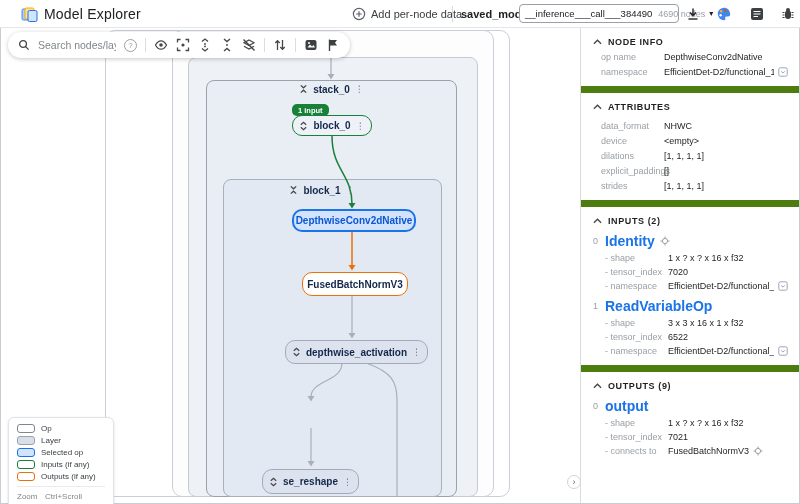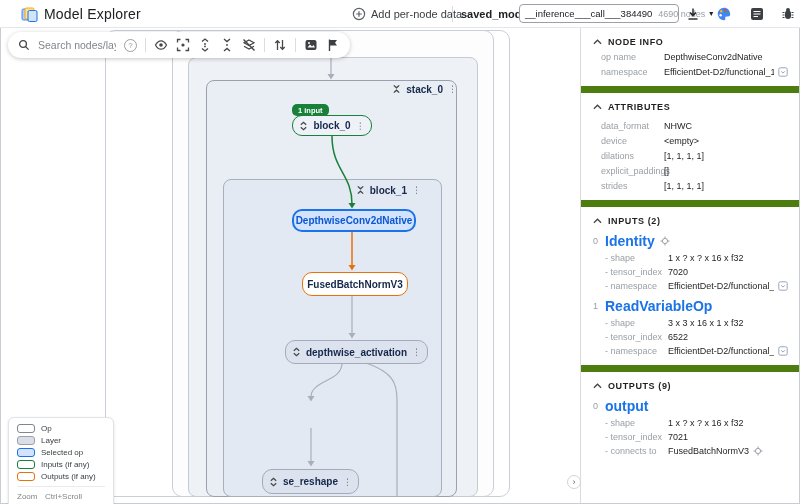--- a/index.html
+++ b/index.html
@@ -29,21 +29,21 @@
   .layerA { left:105px; top:2px; width:405px; height:467px; background:#fff; }
   .layerB { left:172px; top:2px; width:322px; height:467px; background:#fdfdfe; }
   .layerC { left:188px; top:29px; width:290px; height:440px; background:#eef1f6; border-color:#c5cbd6; border-radius:8px; }
   .stack0-box { left:206px; top:52px; width:251px; height:417px; background:#e9edf4; border-color:#99a1ad; border-radius:8px; }
   .block1-box { left:223px; top:151px; width:219px; height:318px; background:#e3e9f2; border-color:#a9b0bd; border-radius:8px; }
 
   .edges { position:absolute; left:0; top:0; width:580px; height:476px; z-index:6; }
 
   .gnode { position:absolute; z-index:8; display:flex; align-items:center; justify-content:center; gap:5px;
     font-size:10px; color:#14284b; font-weight:600; cursor:pointer; }
-  .layer-hdr { background:transparent;justify-content:flex-end; }
+  .layer-hdr { background:transparent; }
   .hdr-stack0 { left:206px; top:54px; width:251px; height:14px; }
   .hdr-block1 { left:223px; top:155px; width:198px; height:14px; }
   .pill-node { border-radius:10px; border:1px solid #a3abba; background:#dde3ee; }
   .badge { position:absolute; left:292px; top:76px; height:12px; padding:0 6px; background:#188038; color:#fff;
     font-size:7.5px; font-weight:600; border-radius:5px; display:flex; align-items:center; z-index:9; }
   .block0-node { left:292px; top:87px; width:80px; height:21px; background:#eef1f7; border:1.5px solid #188038; border-radius:10px; }
   .selected-node { left:292px; top:181px; width:124px; height:23px; background:#d3e3fd; border:2px solid #1a73e8;
     border-radius:10px; color:#0b57d0; font-weight:600; }
   .output-node { left:302px; top:244px; width:106px; height:24px; background:#fff; border:1.5px solid #e8710a; border-radius:10px; }
   .dwact-node { left:285px; top:312px; width:143px; height:24px; }

